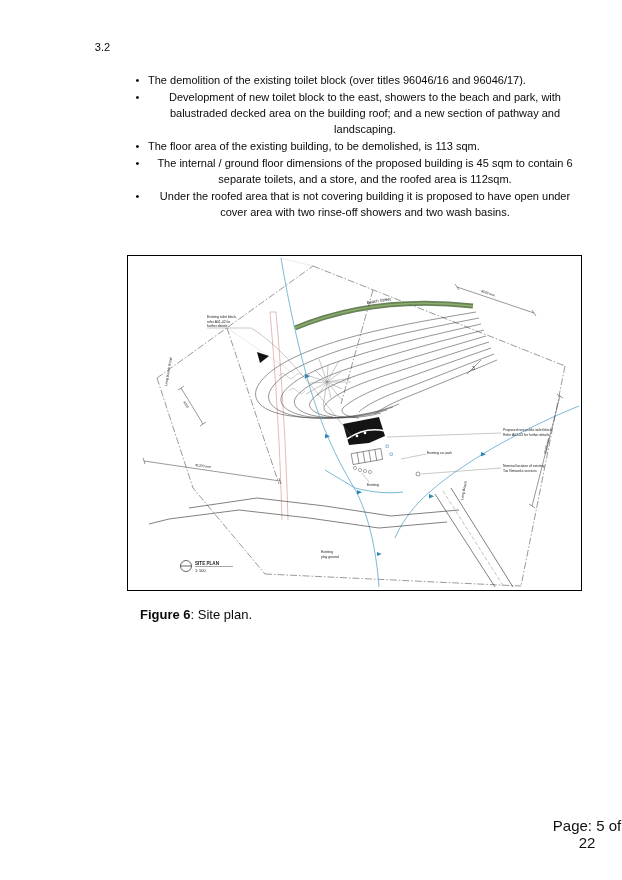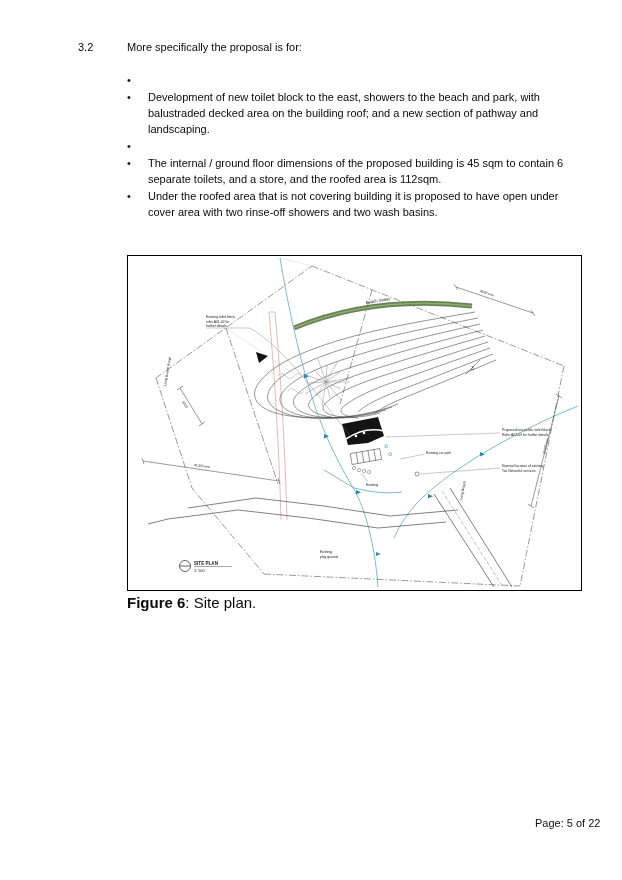--- a/index.html
+++ b/index.html
@@ -1,50 +1,51 @@
 <!DOCTYPE html>
 <html><head>
 <meta charset="utf-8">
 <style>
   html,body{margin:0;padding:0;}
   body{
     width:622px;height:880px;background:#ffffff;position:relative;overflow:hidden;
     font-family:"Liberation Sans",sans-serif;color:#0a0a0a;
   }
-  .page{position:absolute;inset:0;}
+  .page{position:absolute;inset:0;text-align:center;}
   .section-row{position:absolute;left:78px;top:40px;width:504px;display:flex;font-size:11px;line-height:15px;}
   .section-num{width:49px;flex:none;}
   .bullet-list{position:absolute;left:127px;top:72px;width:455px;list-style:none;margin:0;padding:0;}
   .bullet-list li{display:flex;font-size:11px;line-height:16px;margin-bottom:1px;}
   .bullet-dot{width:21px;flex:none;}
   .figure-frame{position:absolute;left:127px;top:255px;width:453px;height:334px;border:1px solid #000;background:#fff;}
-  .figure-caption{position:absolute;left:127px;top:594px;font-size:15px;margin:0;}
-  .footer{position:absolute;left:535px;top:817px;font-size:11px;color:#111;}
+  .figure-caption{position:absolute;left:127px;top:594px;font-size:13px;margin:13px;}
+  .footer{position:absolute;left:552px;top:817px;font-size:15px;color:#111;}
   svg text{font-family:"Liberation Sans",sans-serif;fill:#222;}
 </style>
 </head>
 <body>
 
 <div class="page">
 
   <div class="section-row">
     <span class="section-num">3.2</span>
-    <span>More specifically the proposal is for:</span>
   </div>
 
   <ul class="bullet-list">
     <li>
       <span class="bullet-dot">•</span>
+      <span>The demolition of the existing toilet block (over titles 96046/16 and 96046/17).</span>
     </li>
     <li>
       <span class="bullet-dot">•</span>
       <span>Development of new toilet block to the east, showers to the beach and park, with balustraded decked area on the building roof; and a new section of pathway and landscaping.</span>
     </li>
     <li>
       <span class="bullet-dot">•</span>
+      <span>The floor area of the existing building, to be demolished, is 113 sqm.</span>
     </li>
     <li>
       <span class="bullet-dot">•</span>
       <span>The internal / ground floor dimensions of the proposed building is 45 sqm to contain 6 separate toilets, and a store, and the roofed area is 112sqm.</span>
     </li>
     <li>
       <span class="bullet-dot">•</span>
       <span>Under the roofed area that is not covering building it is proposed to have open under cover area with two rinse-off showers and two wash basins.</span>
     </li>
   </ul>

